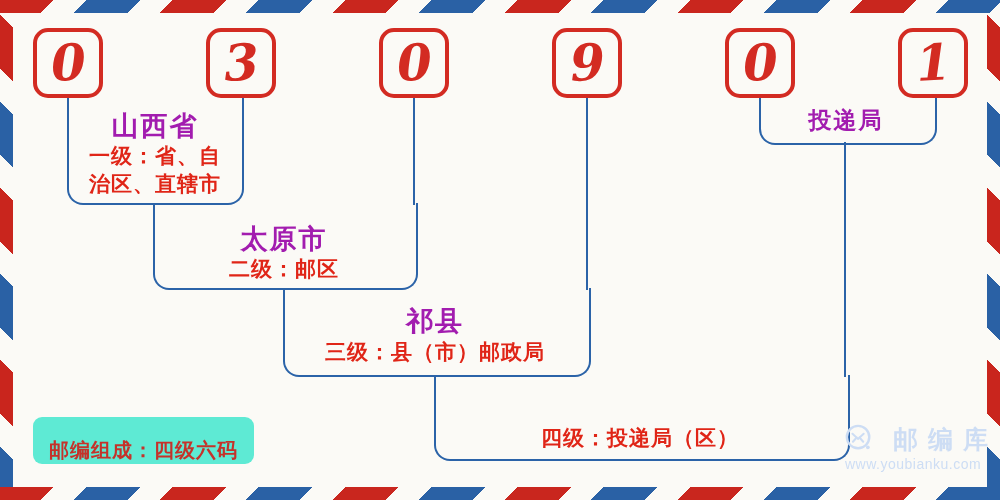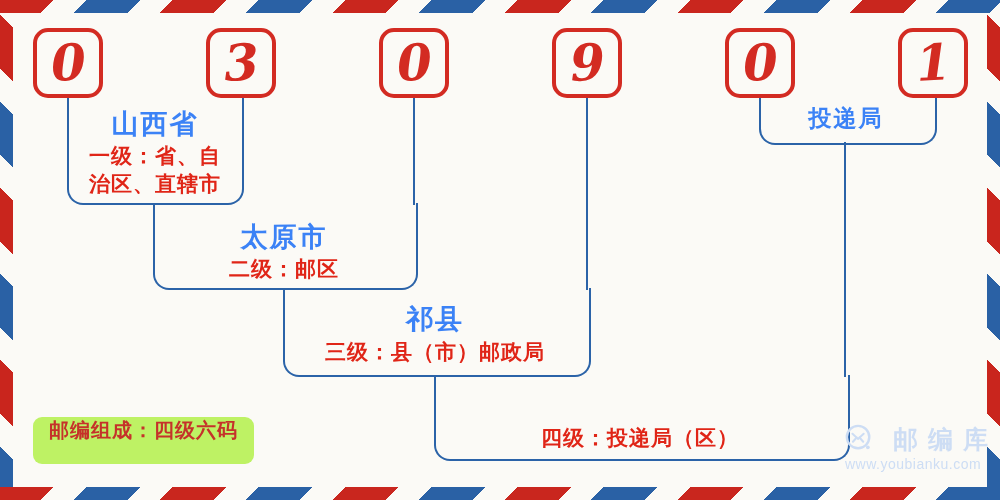--- a/index.html
+++ b/index.html
@@ -41,31 +41,31 @@
     border-left-width:2px;border-right-width:2px;border-bottom-width:2px;
     border-radius:0 0 16px 16px;z-index:1;
   }
   .vline{position:absolute;width:2px;background:#2b63a8;z-index:1;}
   
   .ctext{
     position:absolute;transform:translateX(-50%);white-space:nowrap;
     text-align:center;font-weight:bold;z-index:5;
   }
   .lvl-title{
-    font-family:Liberation Mono, monospace;
-    color:#3b82f6;font-size:27px;letter-spacing:2px;line-height:1.1;
+    font-family:Liberation Sans, sans-serif;
+    color:#a21caf;font-size:27px;letter-spacing:2px;line-height:1.1;
   }
   .lvl-title.small{font-size:23px;}
   .lvl-desc{
     color:#e02517;font-size:21px;letter-spacing:1px;line-height:28px;
   }
   
   .badge{
     position:absolute;left:33px;top:417px;width:221px;height:47px;
-    background:#bef264;border-radius:9px;display:flex;align-items:flex-start;
+    background:#5eead4;border-radius:9px;display:flex;align-items:flex-end;
     justify-content:center;z-index:5;
   }
   .badge span{color:#c5322a;font-size:20px;font-weight:bold;letter-spacing:1px;}
   
   .watermark{
     position:absolute;left:845px;top:424px;z-index:5;color:#cdddf4;
     display:flex;flex-direction:column;align-items:flex-start;line-height:1;
   }
   .wm-row{display:flex;align-items:flex-end;gap:20px;}
   .wm-brand{font-size:25px;font-weight:bold;letter-spacing:10px;color:#cdddf4;}

